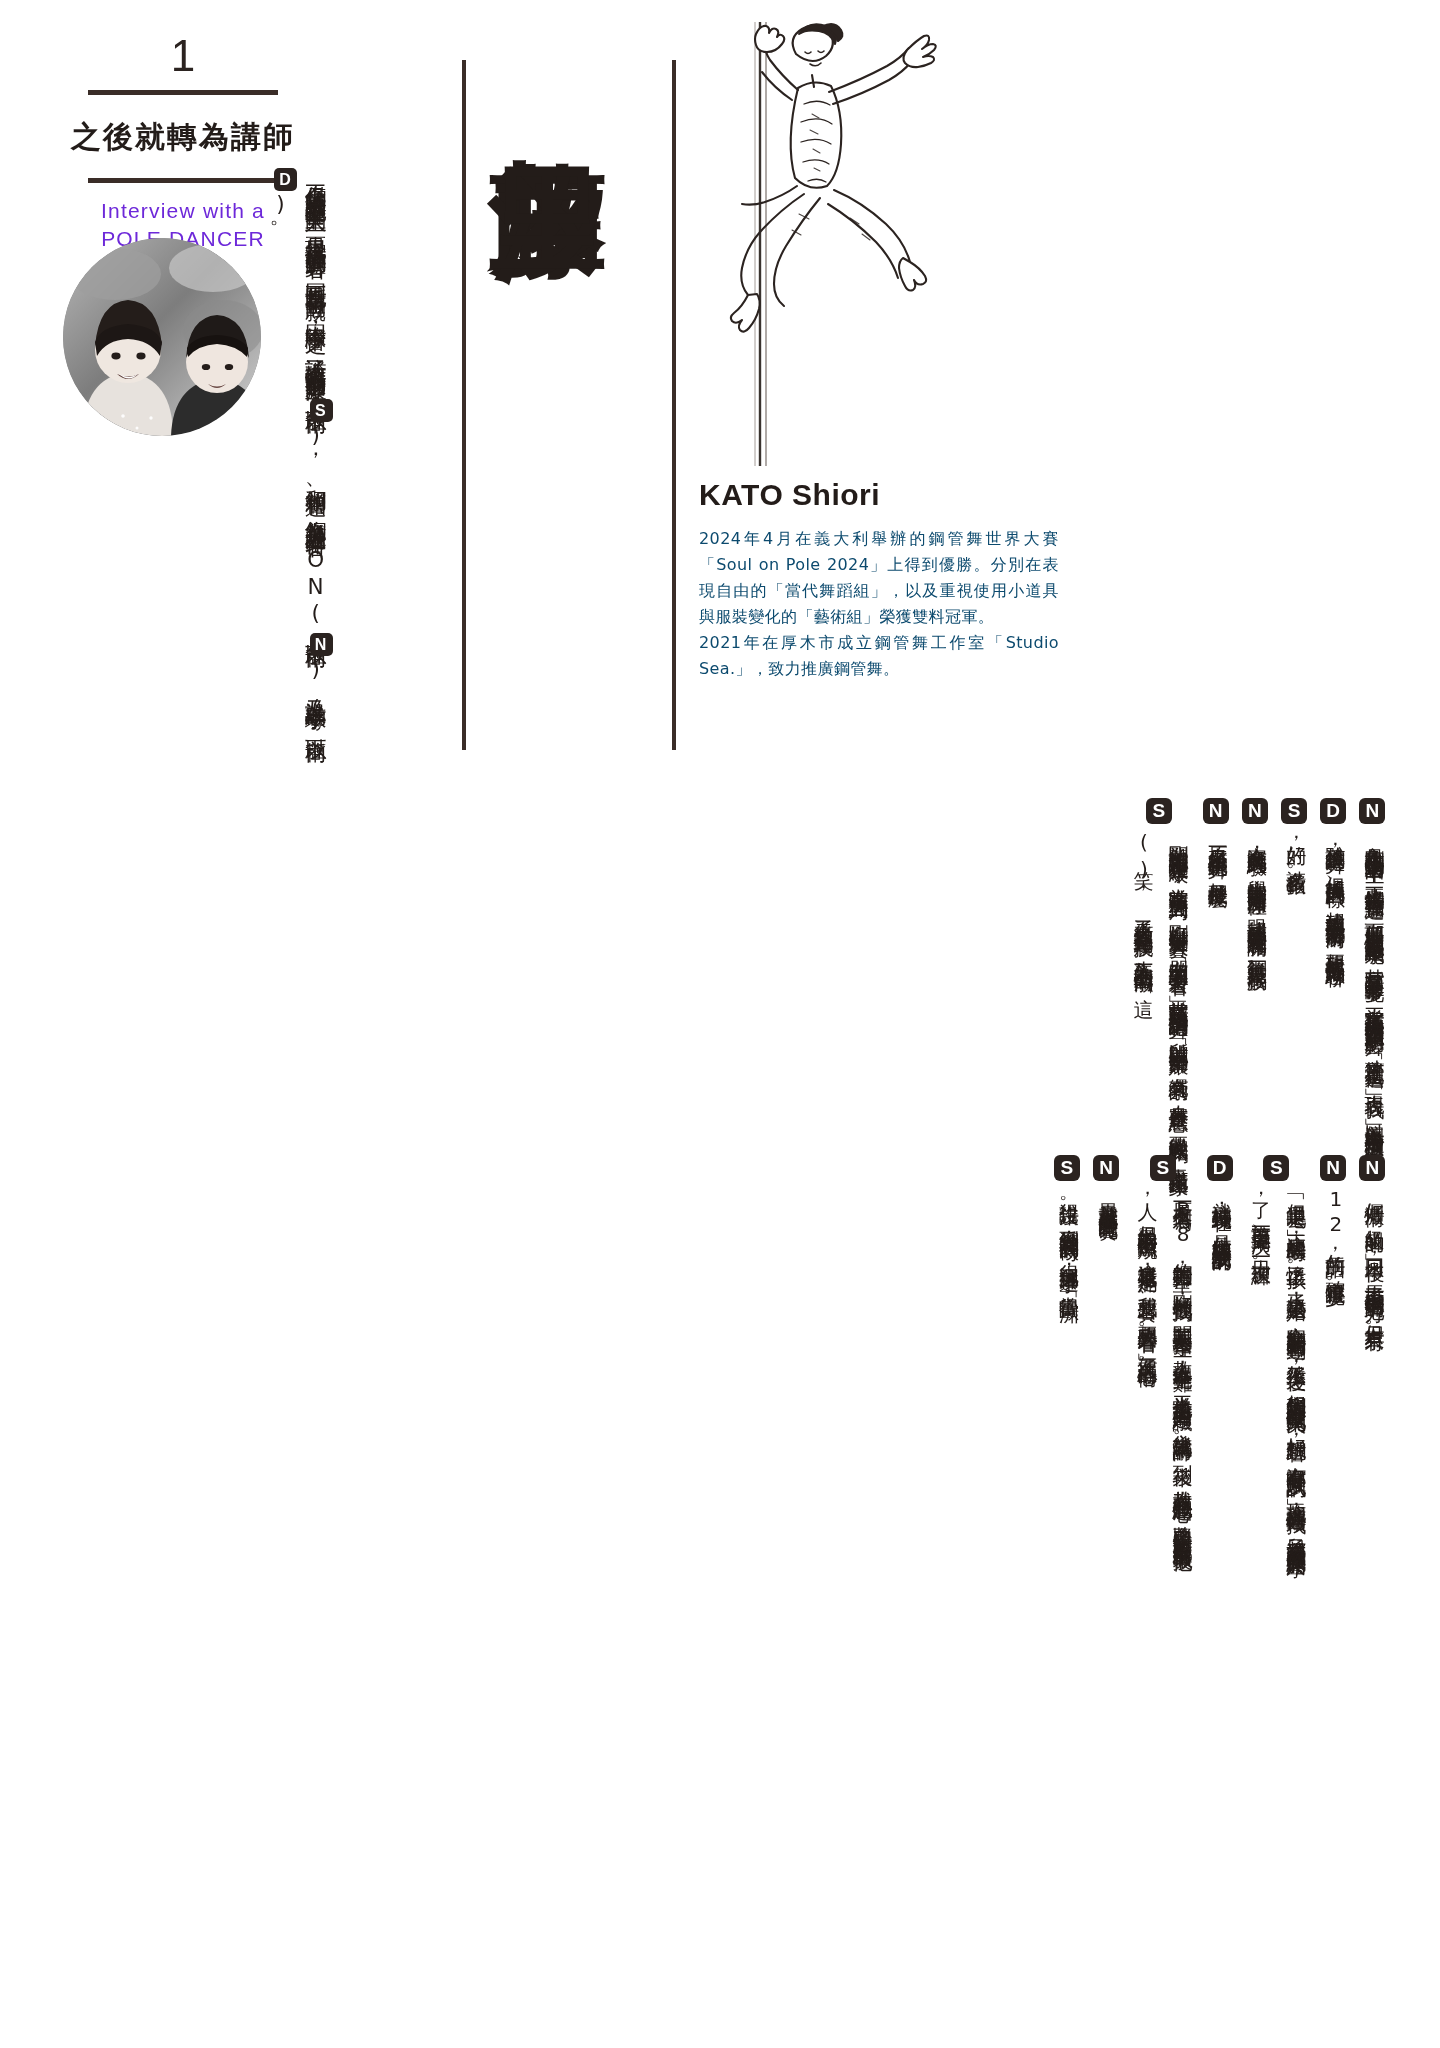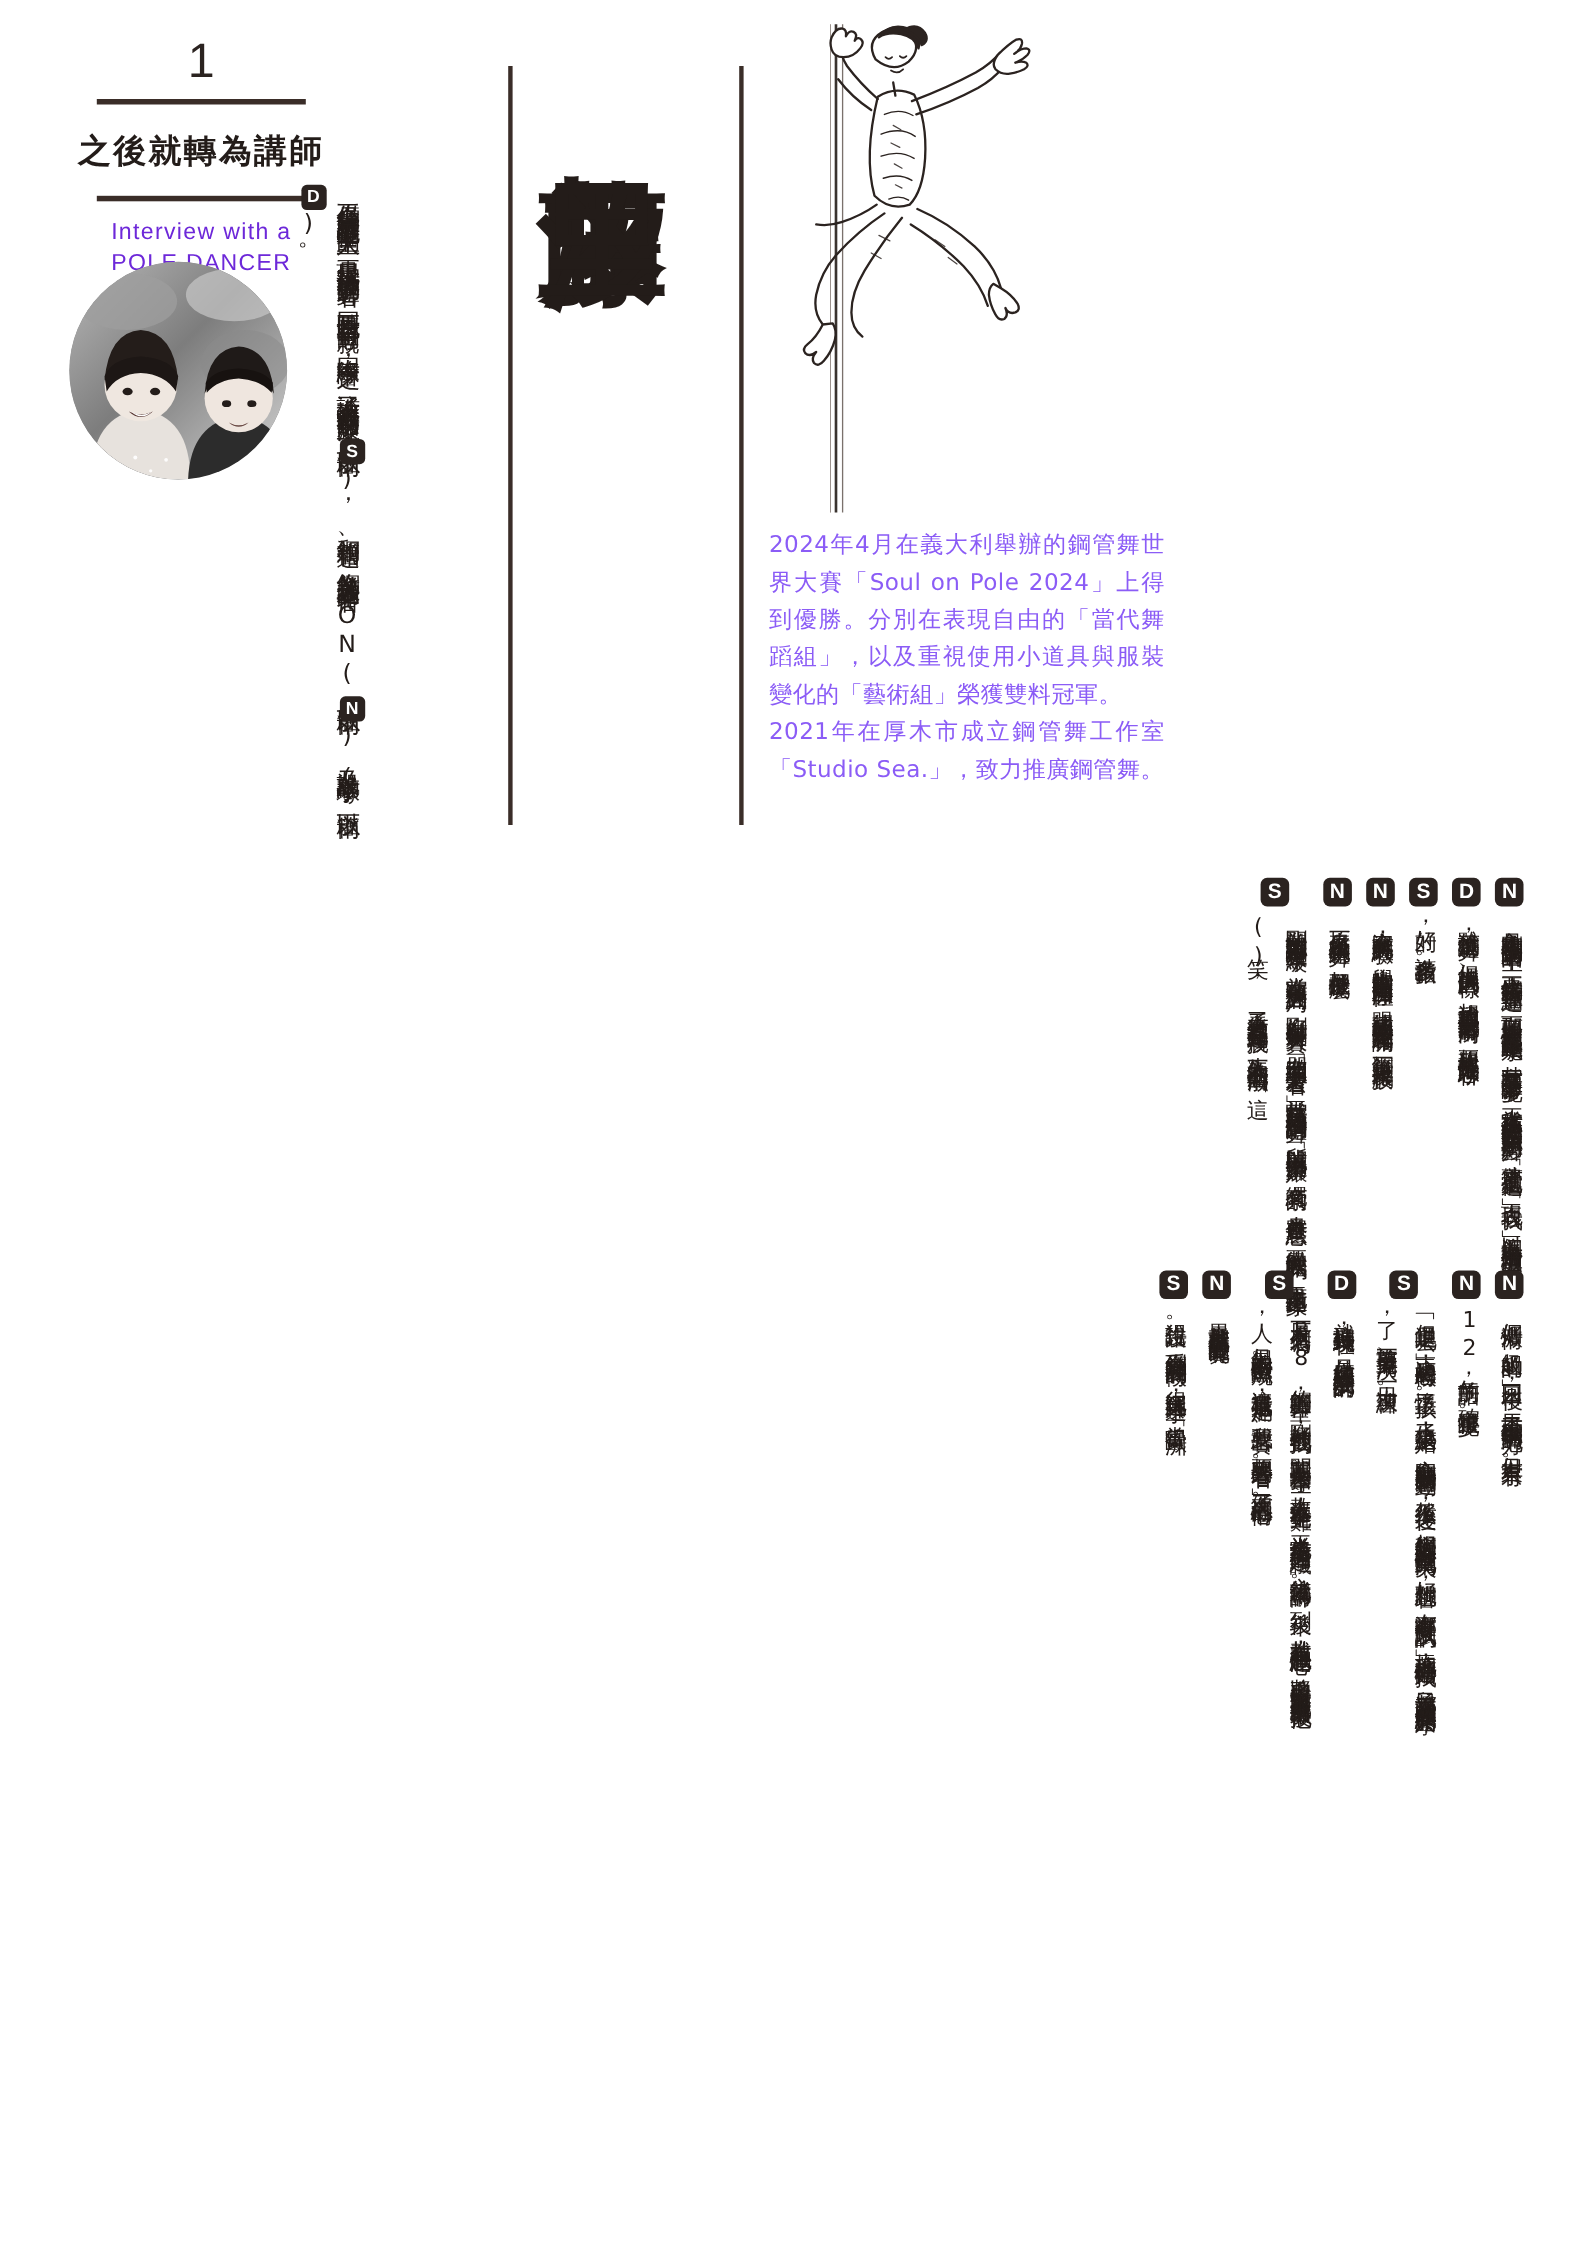--- a/index.html
+++ b/index.html
@@ -151,24 +151,24 @@
   .profile-name {
     font-family: "Liberation Sans", sans-serif;
     font-size: 30px;
     font-weight: 700;
     letter-spacing: 0.5px;
     margin: 0 0 14px 0;
     color: #231c19;
   }
   .profile-bio {
     font-family: "DejaVu Sans", sans-serif;
-    font-size: 21px;
+    font-size: 16px;
     line-height: 1.62;
     letter-spacing: 0.4px;
-    color: #8b5cf6;
+    color: #0c4a6e;
     text-align: justify;
     margin: 0;
   }
 
   
   .body-zone {
     position: absolute;
     left: 0;
     top: 790px;
     width: 1440px;
@@ -366,20 +366,21 @@
           <path d="M99 196 l10 5"></path>
             <path d="M92 212 l9 5"></path>
           <path d="M150 200 l9 6"></path>
             <path d="M162 216 l8 6"></path>
         </g>
       </g>
     </svg>
   </div>
 
   <div class="profile">
+    <div class="profile-name">KATO Shiori</div>
     <p class="profile-bio">2024年4月在義大利舉辦的鋼管舞世界大賽「Soul on Pole 2024」上得到優勝。分別在表現自由的「當代舞蹈組」，以及重視使用小道具與服裝變化的「藝術組」榮獲雙料冠軍。<br>2021年在厚木市成立鋼管舞工作室「Studio Sea.」，致力推廣鋼管舞。</p>
   </div>
 
   <div class="body-zone">
     <div class="vrow row1" id="row1">
         <div class="vblock">
           <span class="badge">N</span>
           <div class="vpara">主角是才剛剛接觸鋼管的國中生，正要接觸鋼管往頂點邁進，而那個頂點究竟是性感系還是運動系呢？其實種類還區分了非常多呢！正當我在猶豫不決的時候偶然看到汐里小姐的影片，才驚覺「就是這個！」「表現自我！」以這個為方向描繪了這個故事。</div>
         </div>
         <div class="vblock">

